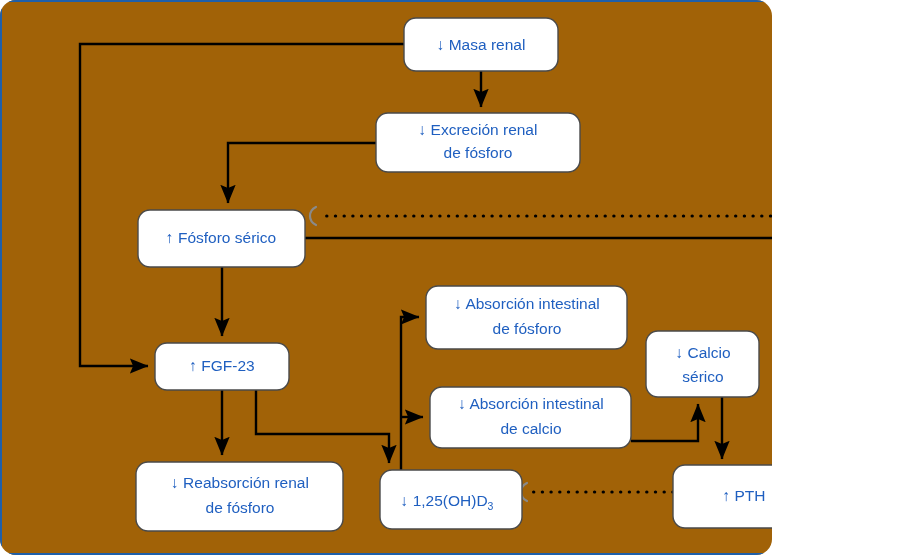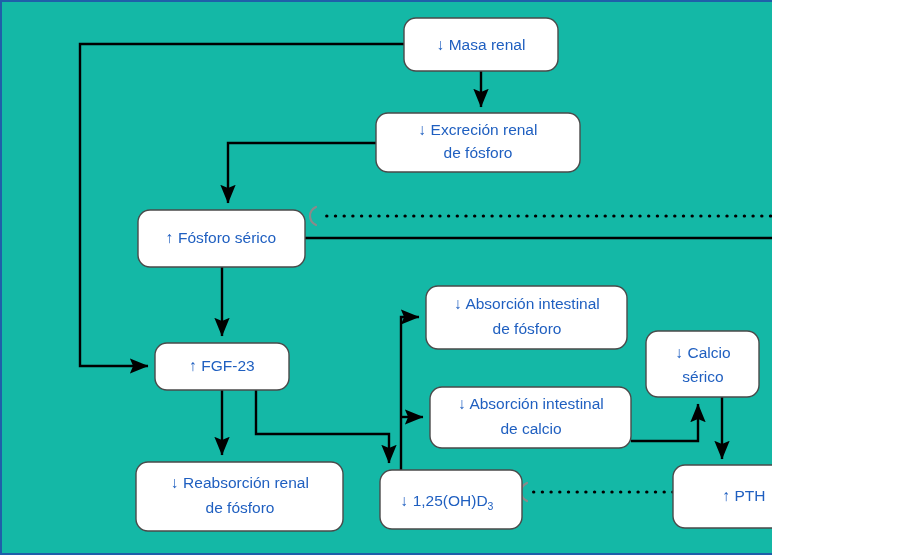--- a/index.html
+++ b/index.html
@@ -4,24 +4,25 @@
 <style>
   html, body {
     margin: 0;
     padding: 0;
     background: #ffffff;
   }
   #canvas {
     position: relative;
     width: 772px;
     height: 555px;
-    background: #14b8a6;
+    background: #a16207;
     box-sizing: border-box;
     font-family: "Liberation Sans", sans-serif;
     overflow: hidden;
+    border-radius: 16px;
   }
   #frame {
     position: absolute;
     left: 0;
     top: 0;
     width: 900px;
     height: 555px;
     box-sizing: border-box;
     border: 2px solid #1f5fa9;
     pointer-events: none;

